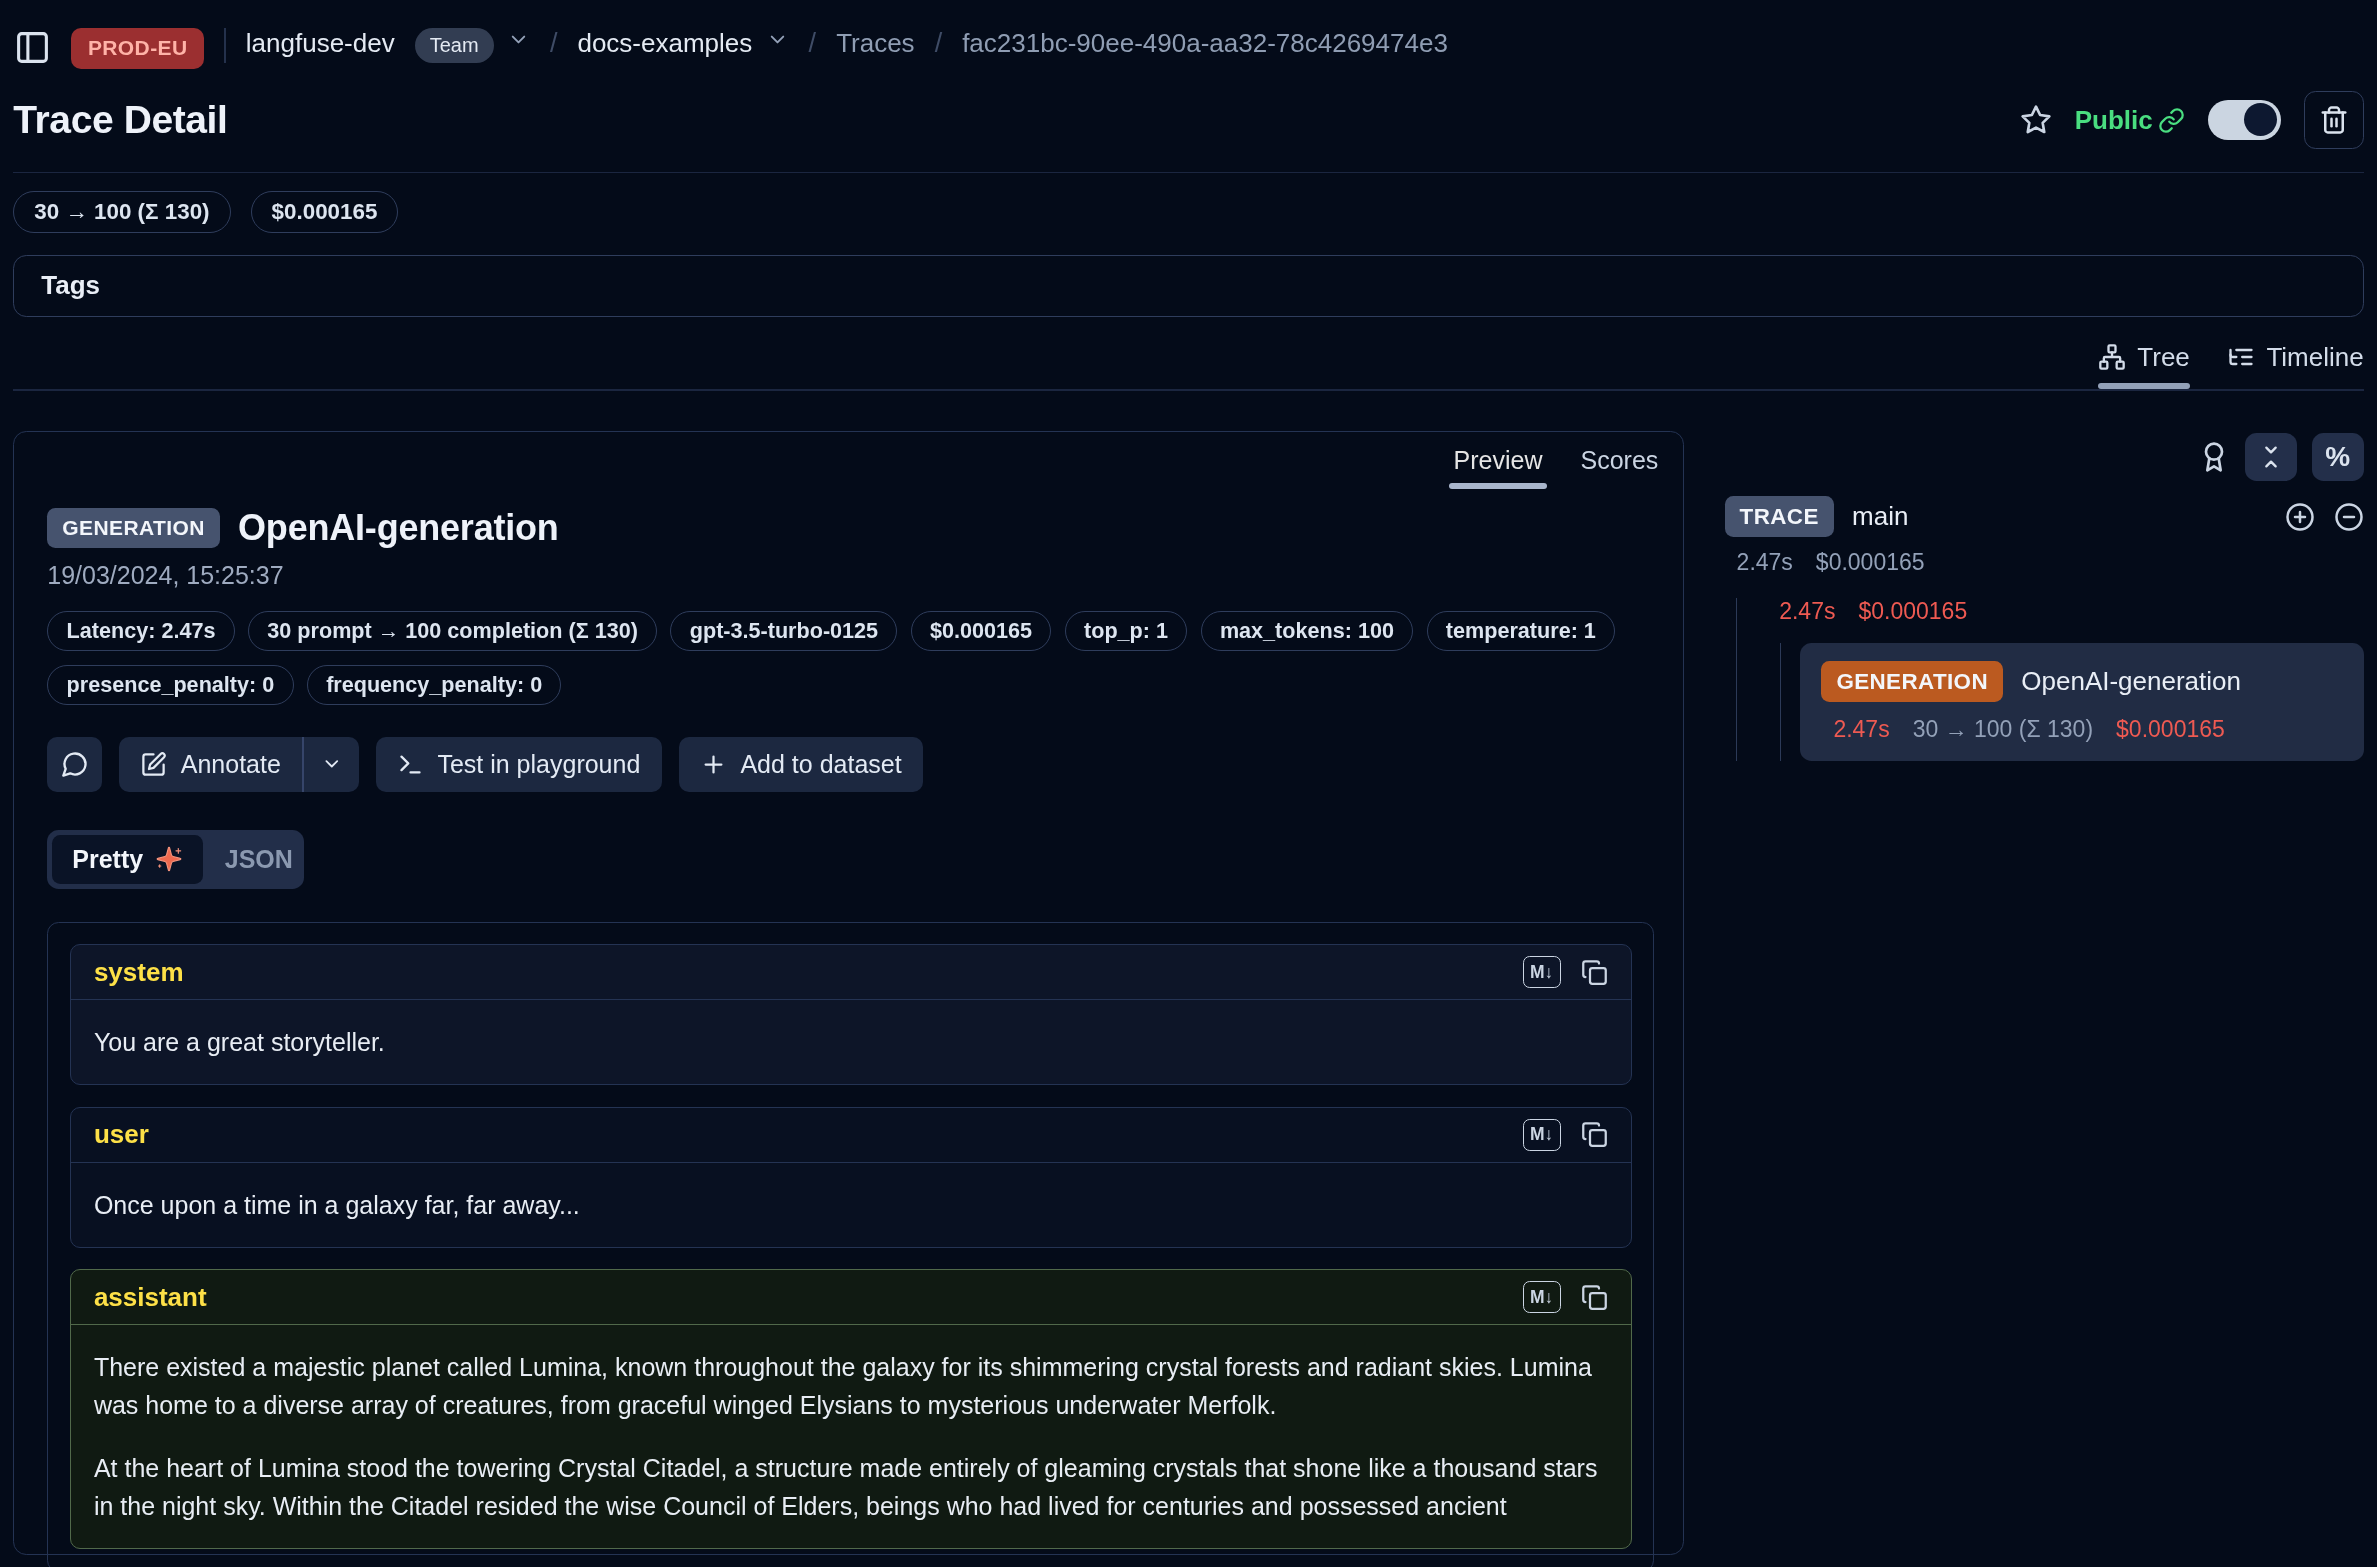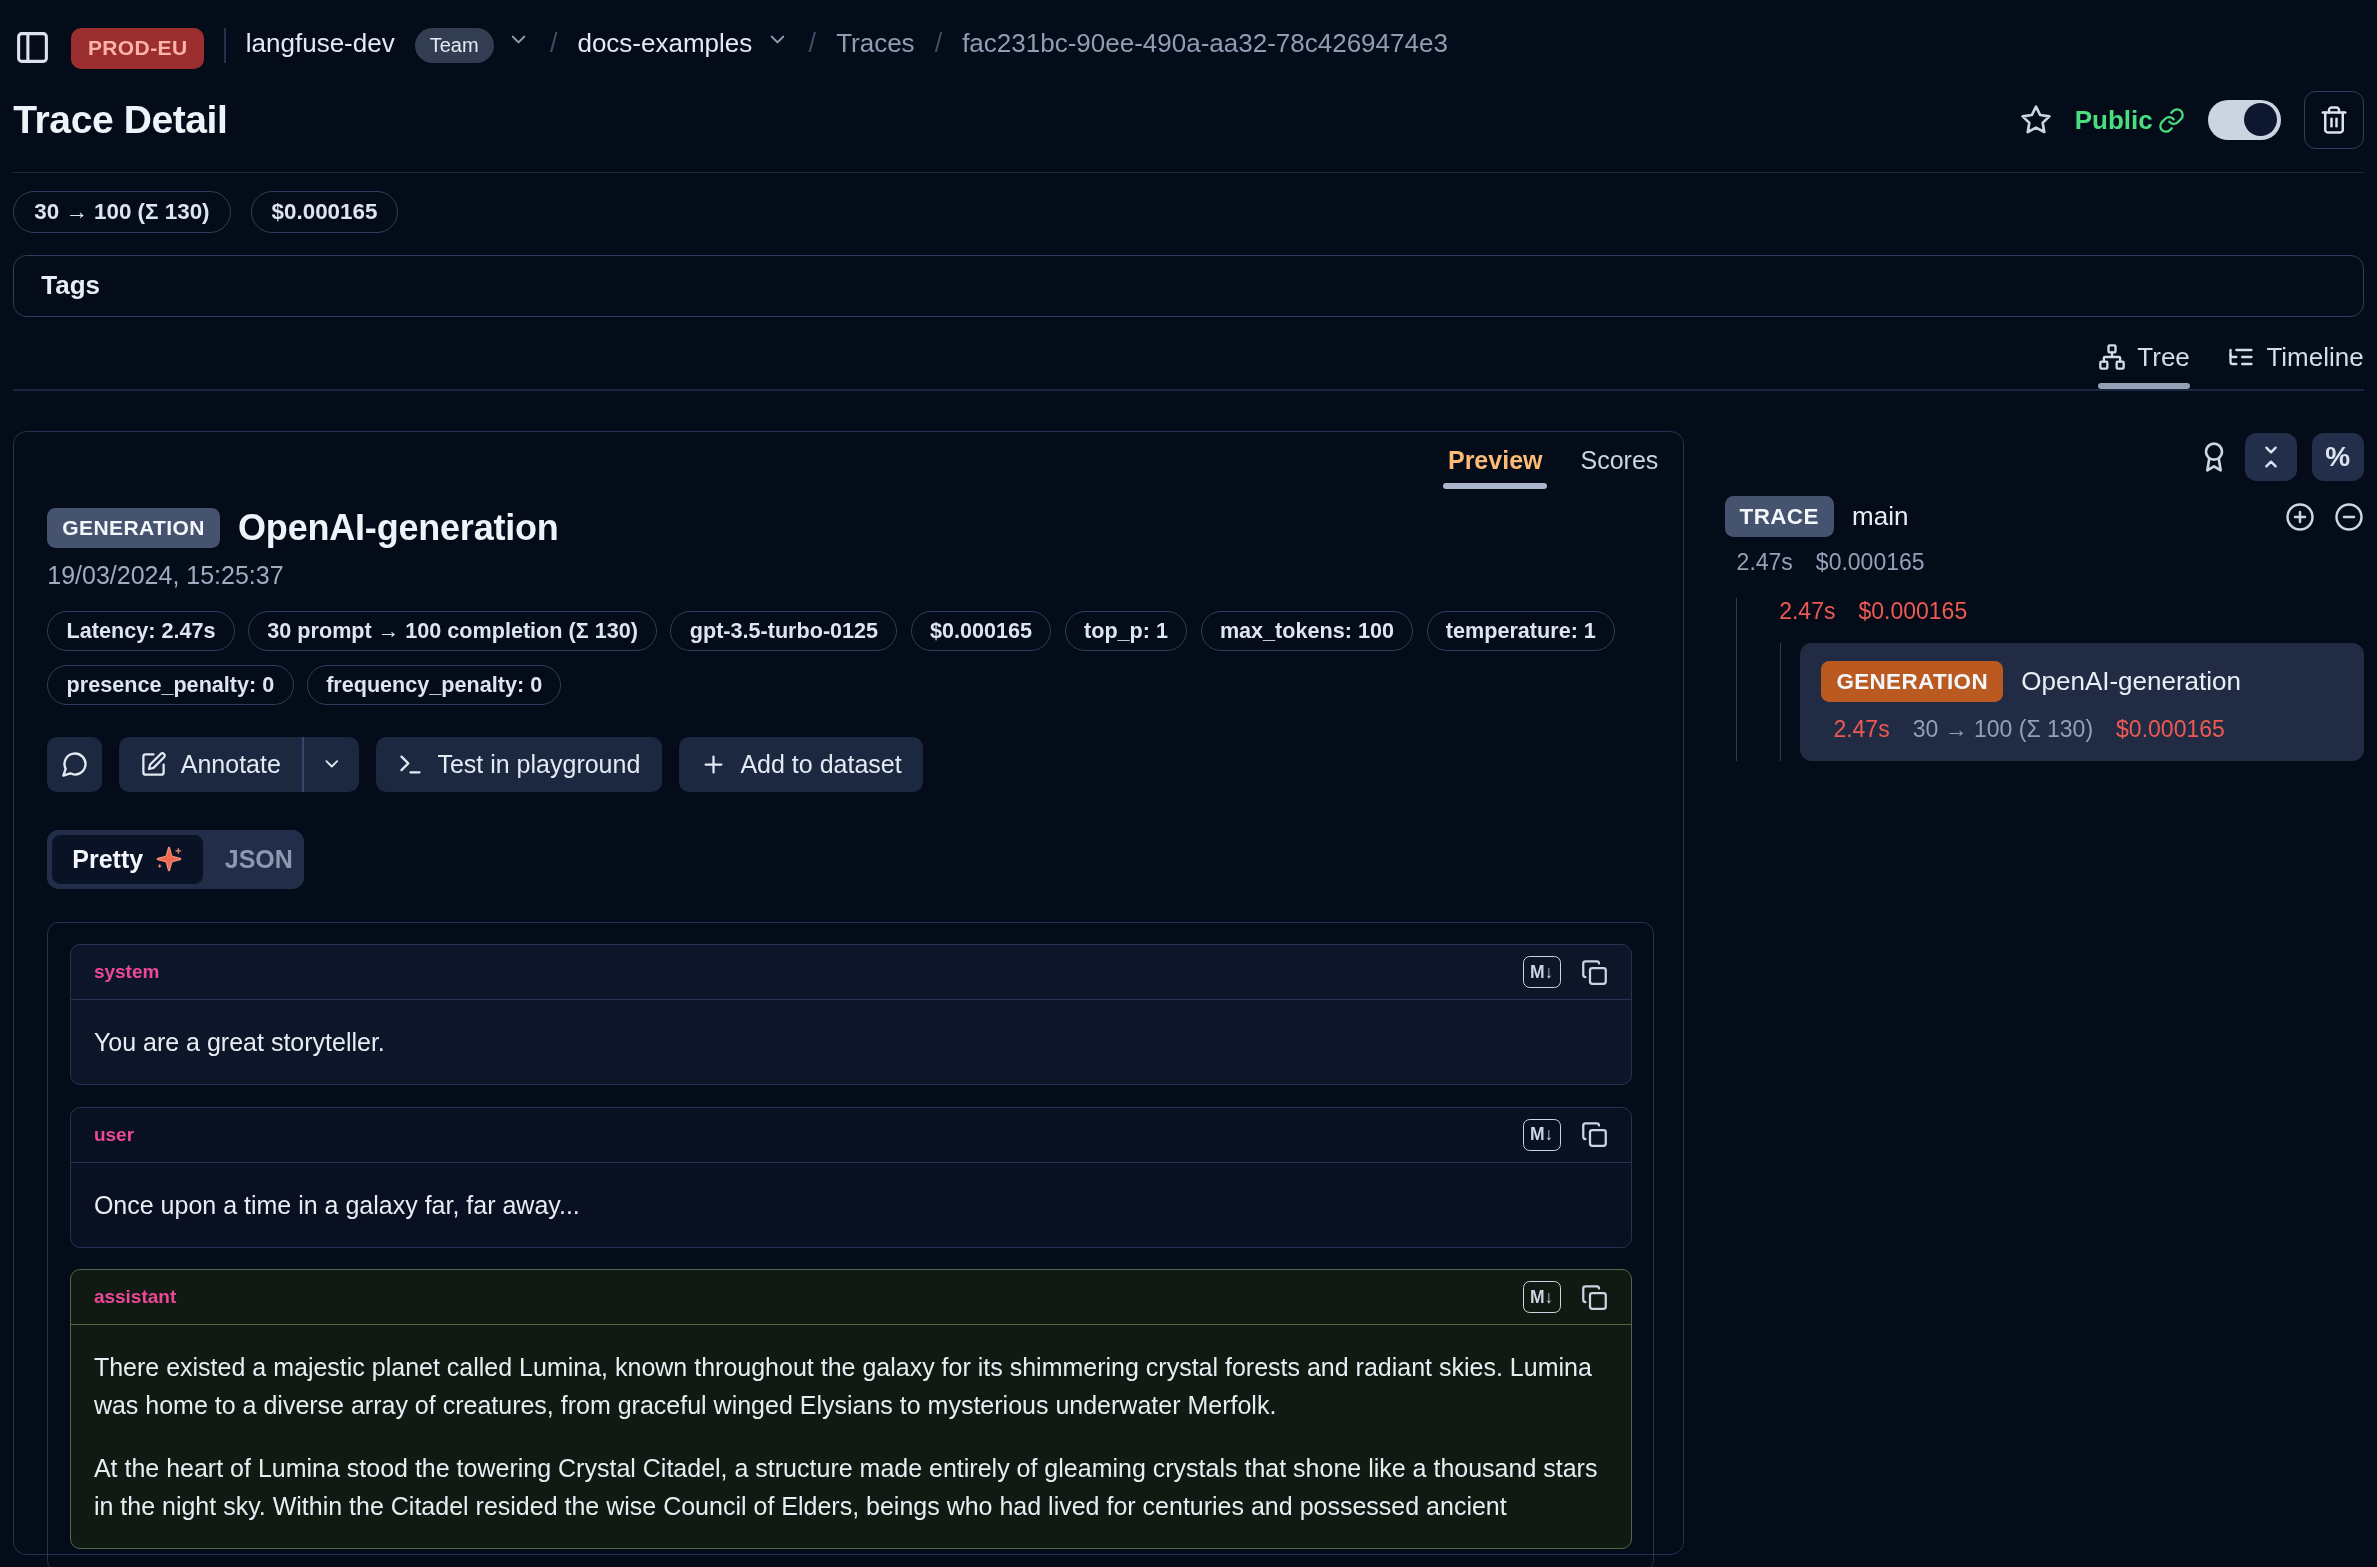--- a/index.html
+++ b/index.html
@@ -58,21 +58,21 @@
   .view-tabs-row{display:flex;justify-content:flex-end;gap:37px;margin-top:25px;}
   .view-tab{display:flex;align-items:center;gap:11.6px;font-size:26px;font-weight:500;color:#d3dce9;padding-bottom:13.3px;position:relative;cursor:pointer;background:none;border:none;}
   .view-tab.active::after{content:"";position:absolute;left:0;right:0;bottom:-3.3px;height:6.7px;border-radius:3.3px;background:#93a1b8;}
   .view-divider{height:1.7px;background:var(--border-soft);margin-top:3.3px;}
 
   
   .main{display:flex;gap:32px;margin-top:40px;align-items:flex-start;}
   .preview-card{width:1671px;height:1124px;border:1.7px solid var(--border);border-radius:13.3px;position:relative;}
   .panel-tabs{display:flex;justify-content:flex-end;gap:38px;padding:13.3px 25px 0 0;height:55px;}
   .panel-tab{font-size:25px;background:none;border:none;cursor:pointer;position:relative;padding-bottom:11.6px;}
-  .panel-tab.active{color:#fdba74;font-weight:700;}
+  .panel-tab.active{color:#e5e5e5;font-weight:400;}
   .panel-tab.active::after{content:"";position:absolute;left:-5px;right:-5px;bottom:-1.7px;height:5.8px;border-radius:3.3px;background:#a9b6cc;}
   .panel-tab.inactive{color:#cbd5e3;font-weight:500;}
 
   .obs-head{padding:0 33px;}
   .obs-title-row{display:flex;align-items:center;gap:18.3px;margin-top:20px;}
   .type-badge{background:var(--badge-slate);color:#f3f6fb;font-size:21px;font-weight:700;letter-spacing:0.4px;padding:8.3px 15px;border-radius:8.3px;}
   .obs-title{font-size:36px;font-weight:700;letter-spacing:-0.2px;color:#eef2f9;}
   .obs-ts{margin-top:11.6px;font-size:25px;color:#9fabc0;}
   .meta-row{display:flex;flex-wrap:wrap;gap:13.3px;margin-top:21.6px;}
   .meta-row .pill{height:40px;font-size:21.6px;padding:0 18.3px;}
@@ -90,21 +90,21 @@
   .fmt-seg{display:flex;align-items:center;gap:11.6px;font-size:25px;font-weight:600;border:none;cursor:pointer;font-family:inherit;}
   .fmt-seg.active{background:#0a1326;color:#f3f6fb;border-radius:8.3px;padding:10px 20px;}
   .fmt-seg.inactive{background:none;color:#8b99b0;padding:10px 6px;}
 
   .messages-wrap{margin:33px 29px 0 33px;border:1.7px solid var(--border);border-radius:11.6px;padding:21.6px;display:flex;flex-direction:column;gap:21.6px;}
   .msg{border:1.7px solid var(--border);border-radius:10px;overflow:hidden;background:var(--card-bg);}
   .msg.user{background:var(--card-bg-dark);}
   .msg.assistant{background:var(--assist-bg);border-color:var(--assist-border);}
   .msg-head{display:flex;align-items:center;justify-content:space-between;height:55px;padding:0 23px;border-bottom:1.7px solid var(--border);}
   .msg.assistant .msg-head{border-bottom-color:var(--assist-border);}
-  .msg-role{font-size:19px;font-weight:600;color:#ec4899;}
+  .msg-role{font-size:26px;font-weight:600;color:#fde047;}
   .msg-icons{display:flex;align-items:center;gap:20px;color:#cbd5e3;}
   .md-icon{border:1.7px solid #cbd5e3;border-radius:6.7px;width:38px;height:32px;display:flex;align-items:center;justify-content:center;font-size:17.5px;font-weight:700;letter-spacing:0;cursor:pointer;color:#cbd5e3;background:none;}
   .copy-btn{background:none;border:none;color:#cbd5e3;cursor:pointer;}
   .msg-body{padding:23px;font-size:25px;line-height:38px;color:#e8edf4;}
   .msg-body p + p{margin-top:25px;}
 
   
   .tree-panel{flex:1;padding-left:8.3px;}
   .tree-toolbar{display:flex;justify-content:flex-end;align-items:center;gap:15px;height:52px;}
   .tool-btn{width:52px;height:48px;border-radius:11.6px;background:#232f4a;border:none;color:#dbe3ee;display:flex;align-items:center;justify-content:center;cursor:pointer;font-size:28px;font-weight:700;font-family:inherit;}

